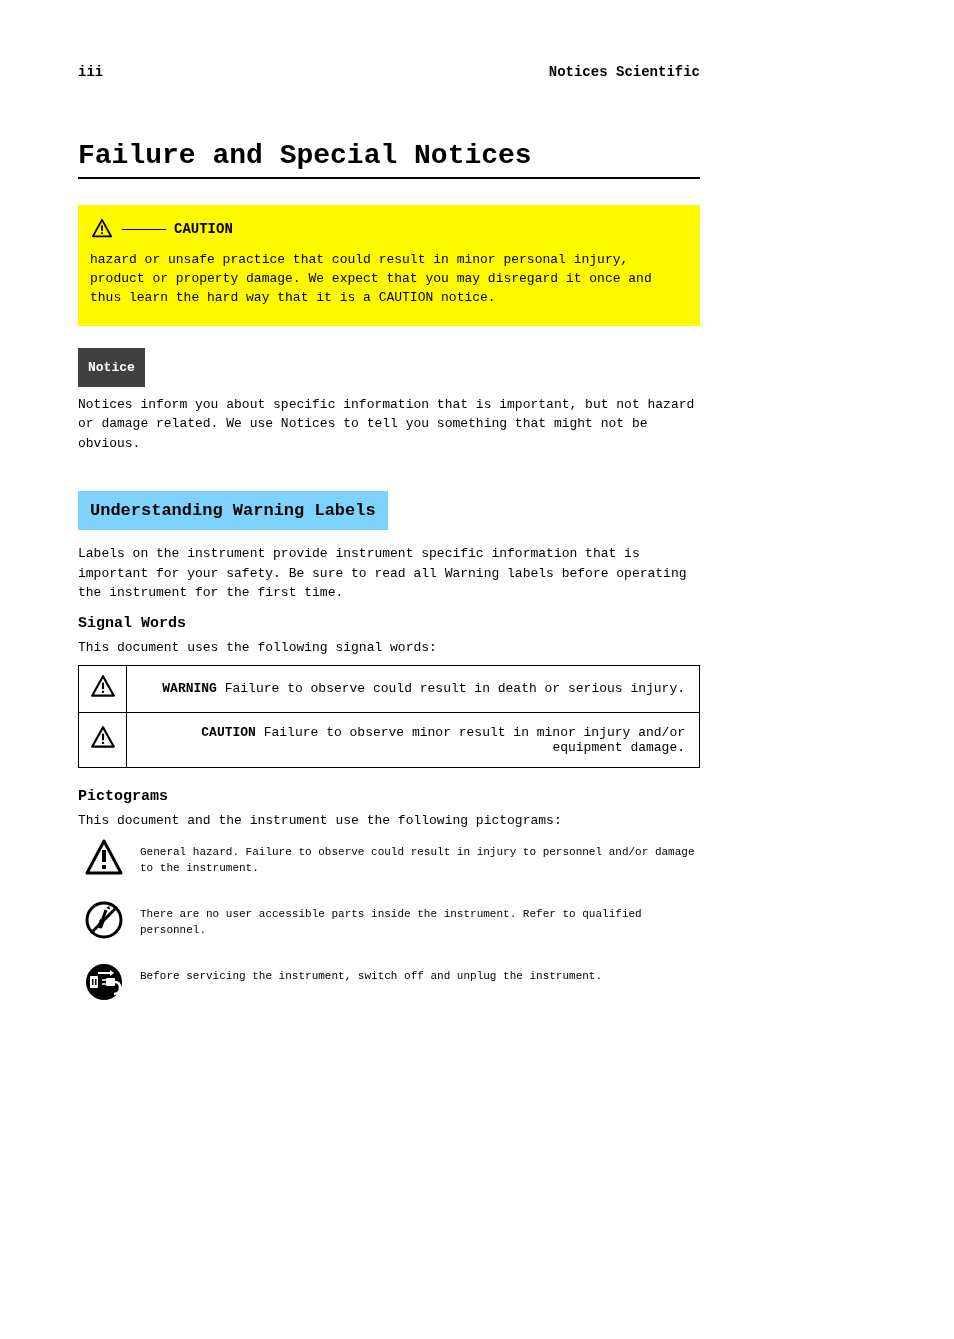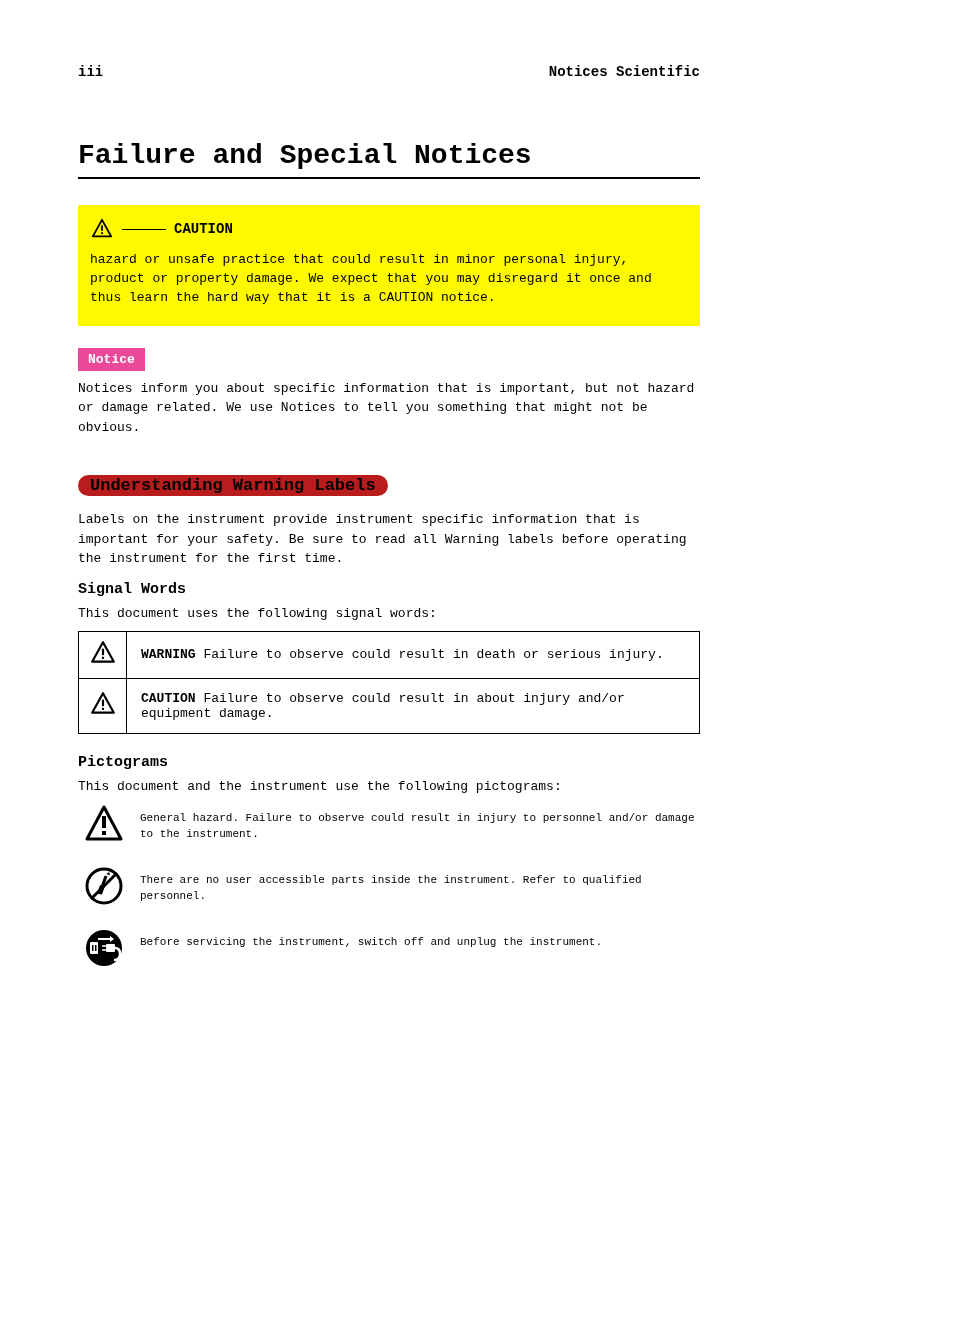--- a/index.html
+++ b/index.html
@@ -10,26 +10,26 @@
   .brand { position: absolute; top: 64px; right: 78px; font-size: 14px; font-weight: bold; }
   h1.section-title { font-size: 28px; font-weight: bold; margin-bottom: 6px; }
   .rule { border-top: 2px solid #000; margin-bottom: 26px; }
   .caution-block { background: #fff900; padding: 12px 18px 18px 12px; margin-bottom: 22px; }
   .caution-head { display: flex; align-items: center; gap: 8px; margin-bottom: 10px; }
   .caution-head-line { width: 44px; border-top: 1px solid #000; display: inline-block; }
   .caution-head-text { font-size: 14px; font-weight: bold; }
   .caution-icon-wrap { width: 24px; height: 24px; display: flex; align-items: center; justify-content: center; }
   .caution-text { font-size: 13px; line-height: 1.45; }
   .notice-block { margin-bottom: 12px; }
-  .notice-badge { display: inline-block; background: #ec4899; color: #fff; font-weight: bold; font-size: 13px; padding: 4px 10px; margin-bottom: 8px; }
+  .notice-badge { display: inline-block; background: #404040; color: #fff; font-weight: bold; font-size: 13px; padding: 12px 10px; margin-bottom: 8px; }
   .body-text { font-size: 13px; line-height: 1.5; }
-  .sub-head { background: #b91c1c; font-size: 17px; font-weight: bold; padding: 1px 12px; margin-top: 26px; margin-bottom: 14px; display: inline-block; border-radius: 16px; }
+  .sub-head { background: #7dd3fc; font-size: 17px; font-weight: bold; padding: 10px 12px; margin-top: 26px; margin-bottom: 14px; display: inline-block; }
   .sub-sub-head { font-size: 15px; font-weight: bold; margin-top: 12px; margin-bottom: 8px; }
   .lead-in { font-size: 13px; margin-bottom: 10px; }
-  table.sig-table { border-collapse: collapse; width: 100%; margin-bottom: 20px; }
+  table.sig-table { border-collapse: collapse; width: 100%; margin-bottom: 20px; text-align: right; }
   table.sig-table td { border: 1px solid #000; padding: 12px 14px; font-size: 13px; vertical-align: middle; }
   table.sig-table td.icon-cell { width: 48px; text-align: center; padding: 8px; }
   .pict-table { width: 100%; }
   .pict-row { display: flex; align-items: flex-start; margin-bottom: 22px; }
   .pict-icon-cell { width: 62px; flex-shrink: 0; display: flex; justify-content: flex-start; align-items: flex-start; padding-left: 6px; }
   .pict-text-cell { flex: 1; font-size: 11px; line-height: 1.5; padding-top: 6px; }
 </style>
 </head>
 <body>
 
@@ -89,21 +89,21 @@
       <tr>
         <td class="icon-cell">
           <svg viewBox="0 0 24 24" width="26" height="26">
             <path d="M12 2 L22 20 L2 20 Z" fill="none" stroke="#000" stroke-width="2" stroke-linejoin="round"></path>
             <rect x="11" y="8" width="2" height="6" fill="#000"></rect>
             <rect x="11" y="15.5" width="2" height="2" fill="#000"></rect>
           </svg>
         </td>
         <td>
           <b>CAUTION</b>
-          <span>Failure to observe could result in about injury and/or equipment damage.</span>
+          <span>Failure to observe minor result in minor injury and/or equipment damage.</span>
         </td>
       </tr>
     </tbody>
       </table>
 
     
     <div class="sub-sub-head">Pictograms</div>
     <div class="lead-in">This document and the instrument use the following pictograms:</div>
 
     <div class="pict-table">

